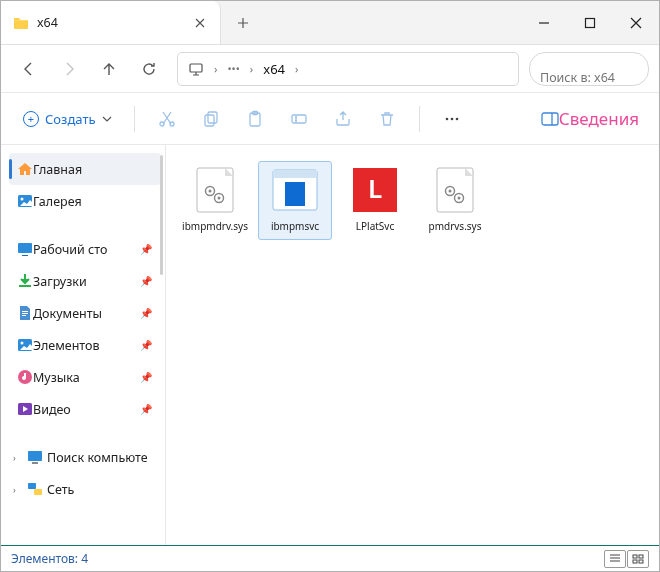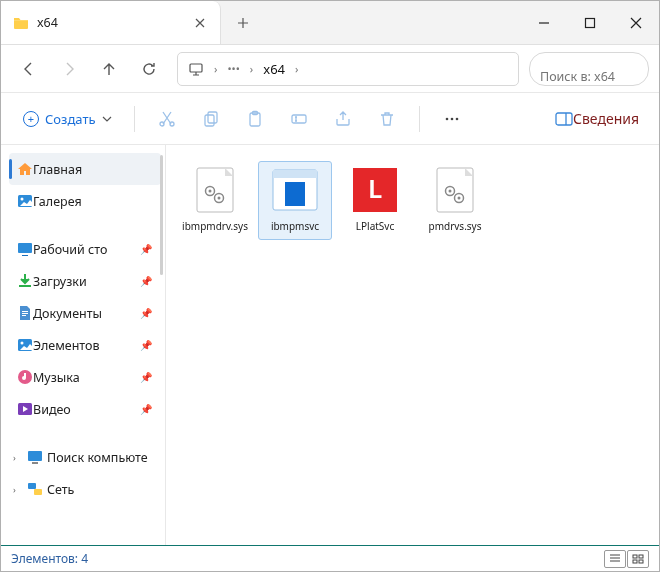--- a/index.html
+++ b/index.html
@@ -17,32 +17,32 @@
   .window-controls { display: flex; }
   .win-btn { width: 46px; display: flex; align-items: center; justify-content: center; color: #222; }
 
   
   .navrow { height: 48px; display: flex; align-items: center; gap: 4px; padding: 0 10px; border-bottom: 1px solid #e8e8e8; }
   .nav-btn { width: 36px; height: 36px; display: flex; align-items: center; justify-content: center; border-radius: 4px; color: #555; }
   .nav-btn.disabled { color: #b8b8b8; }
   .address { flex: 1; display: flex; align-items: center; gap: 10px; height: 34px; border: 1px solid #d8d8d8; border-radius: 5px; padding: 0 10px; margin: 0 6px; }
   .address .crumb { font-size: 13px; color: #111; }
   .address .chev { color: #777; font-size: 11px; }
-  .search { width: 120px; height: 34px; border: 1px solid #d8d8d8; border-radius: 16px; display: flex; align-items: flex-end; padding: 0 10px; }
+  .search { width: 120px; height: 34px; border: 1px solid #d8d8d8; border-radius: 16px; display: flex; align-items: flex-start; padding: 16px 10px; }
   .search input { border: none; outline: none; font-size: 12.5px; width: 100%; color: #555; background: transparent; }
 
   
   .toolbar { height: 52px; display: flex; align-items: center; padding: 0 12px; border-bottom: 1px solid #e8e8e8; gap: 4px; }
   .new-btn { display: flex; align-items: center; gap: 6px; height: 36px; padding: 0 10px; border-radius: 5px; color: #1a6fd9; font-size: 13px; }
   .new-btn .plus { width: 16px; height: 16px; border: 1.5px solid #1a6fd9; border-radius: 50%; display: flex; align-items: center; justify-content: center; font-size: 11px; line-height: 1; }
   .divider { width: 1px; height: 26px; background: #e0e0e0; margin: 0 8px; }
   .tb-icon { width: 40px; height: 36px; display: flex; align-items: center; justify-content: center; border-radius: 4px; color: #3a87d9; }
   .tb-icon.disabled { color: #9bc0e8; }
   .toolbar-spacer { flex: 1; }
-  .details-btn { display: flex; align-items: center; gap: 0; font-size: 14px; color: #7f1d1d; height: 36px; padding: 0 8px; border-radius: 4px; }
+  .details-btn { display: flex; align-items: center; gap: 0; font-size: 17px; color: #ec4899; height: 36px; padding: 0 8px; border-radius: 4px; }
 
   
   .body { flex: 1; display: flex; min-height: 0; }
   .sidebar { width: 165px; border-right: 1px solid #e8e8e8; padding: 8px 4px 8px 8px; overflow-y: auto; position: relative; }
   .sidebar::after { content: ""; position: absolute; right: 2px; top: 10px; width: 3px; height: 120px; background: #cfcfcf; border-radius: 2px; }
   .side-item { display: flex; align-items: center; gap: 0; height: 32px; padding: 0 8px; border-radius: 4px; font-size: 12.5px; color: #222; position: relative; }
   .side-item.selected { background: #eef2f6; }
   .side-item.selected::before { content: ""; position: absolute; left: 0; top: 6px; bottom: 6px; width: 3px; background: #2d7ad4; border-radius: 2px; }
   .side-item .pin { margin-left: auto; color: #b5b5b5; font-size: 10px; }
   .side-item .ico { width: 16px; height: 16px; display: flex; align-items: center; justify-content: center; flex-shrink: 0; }

